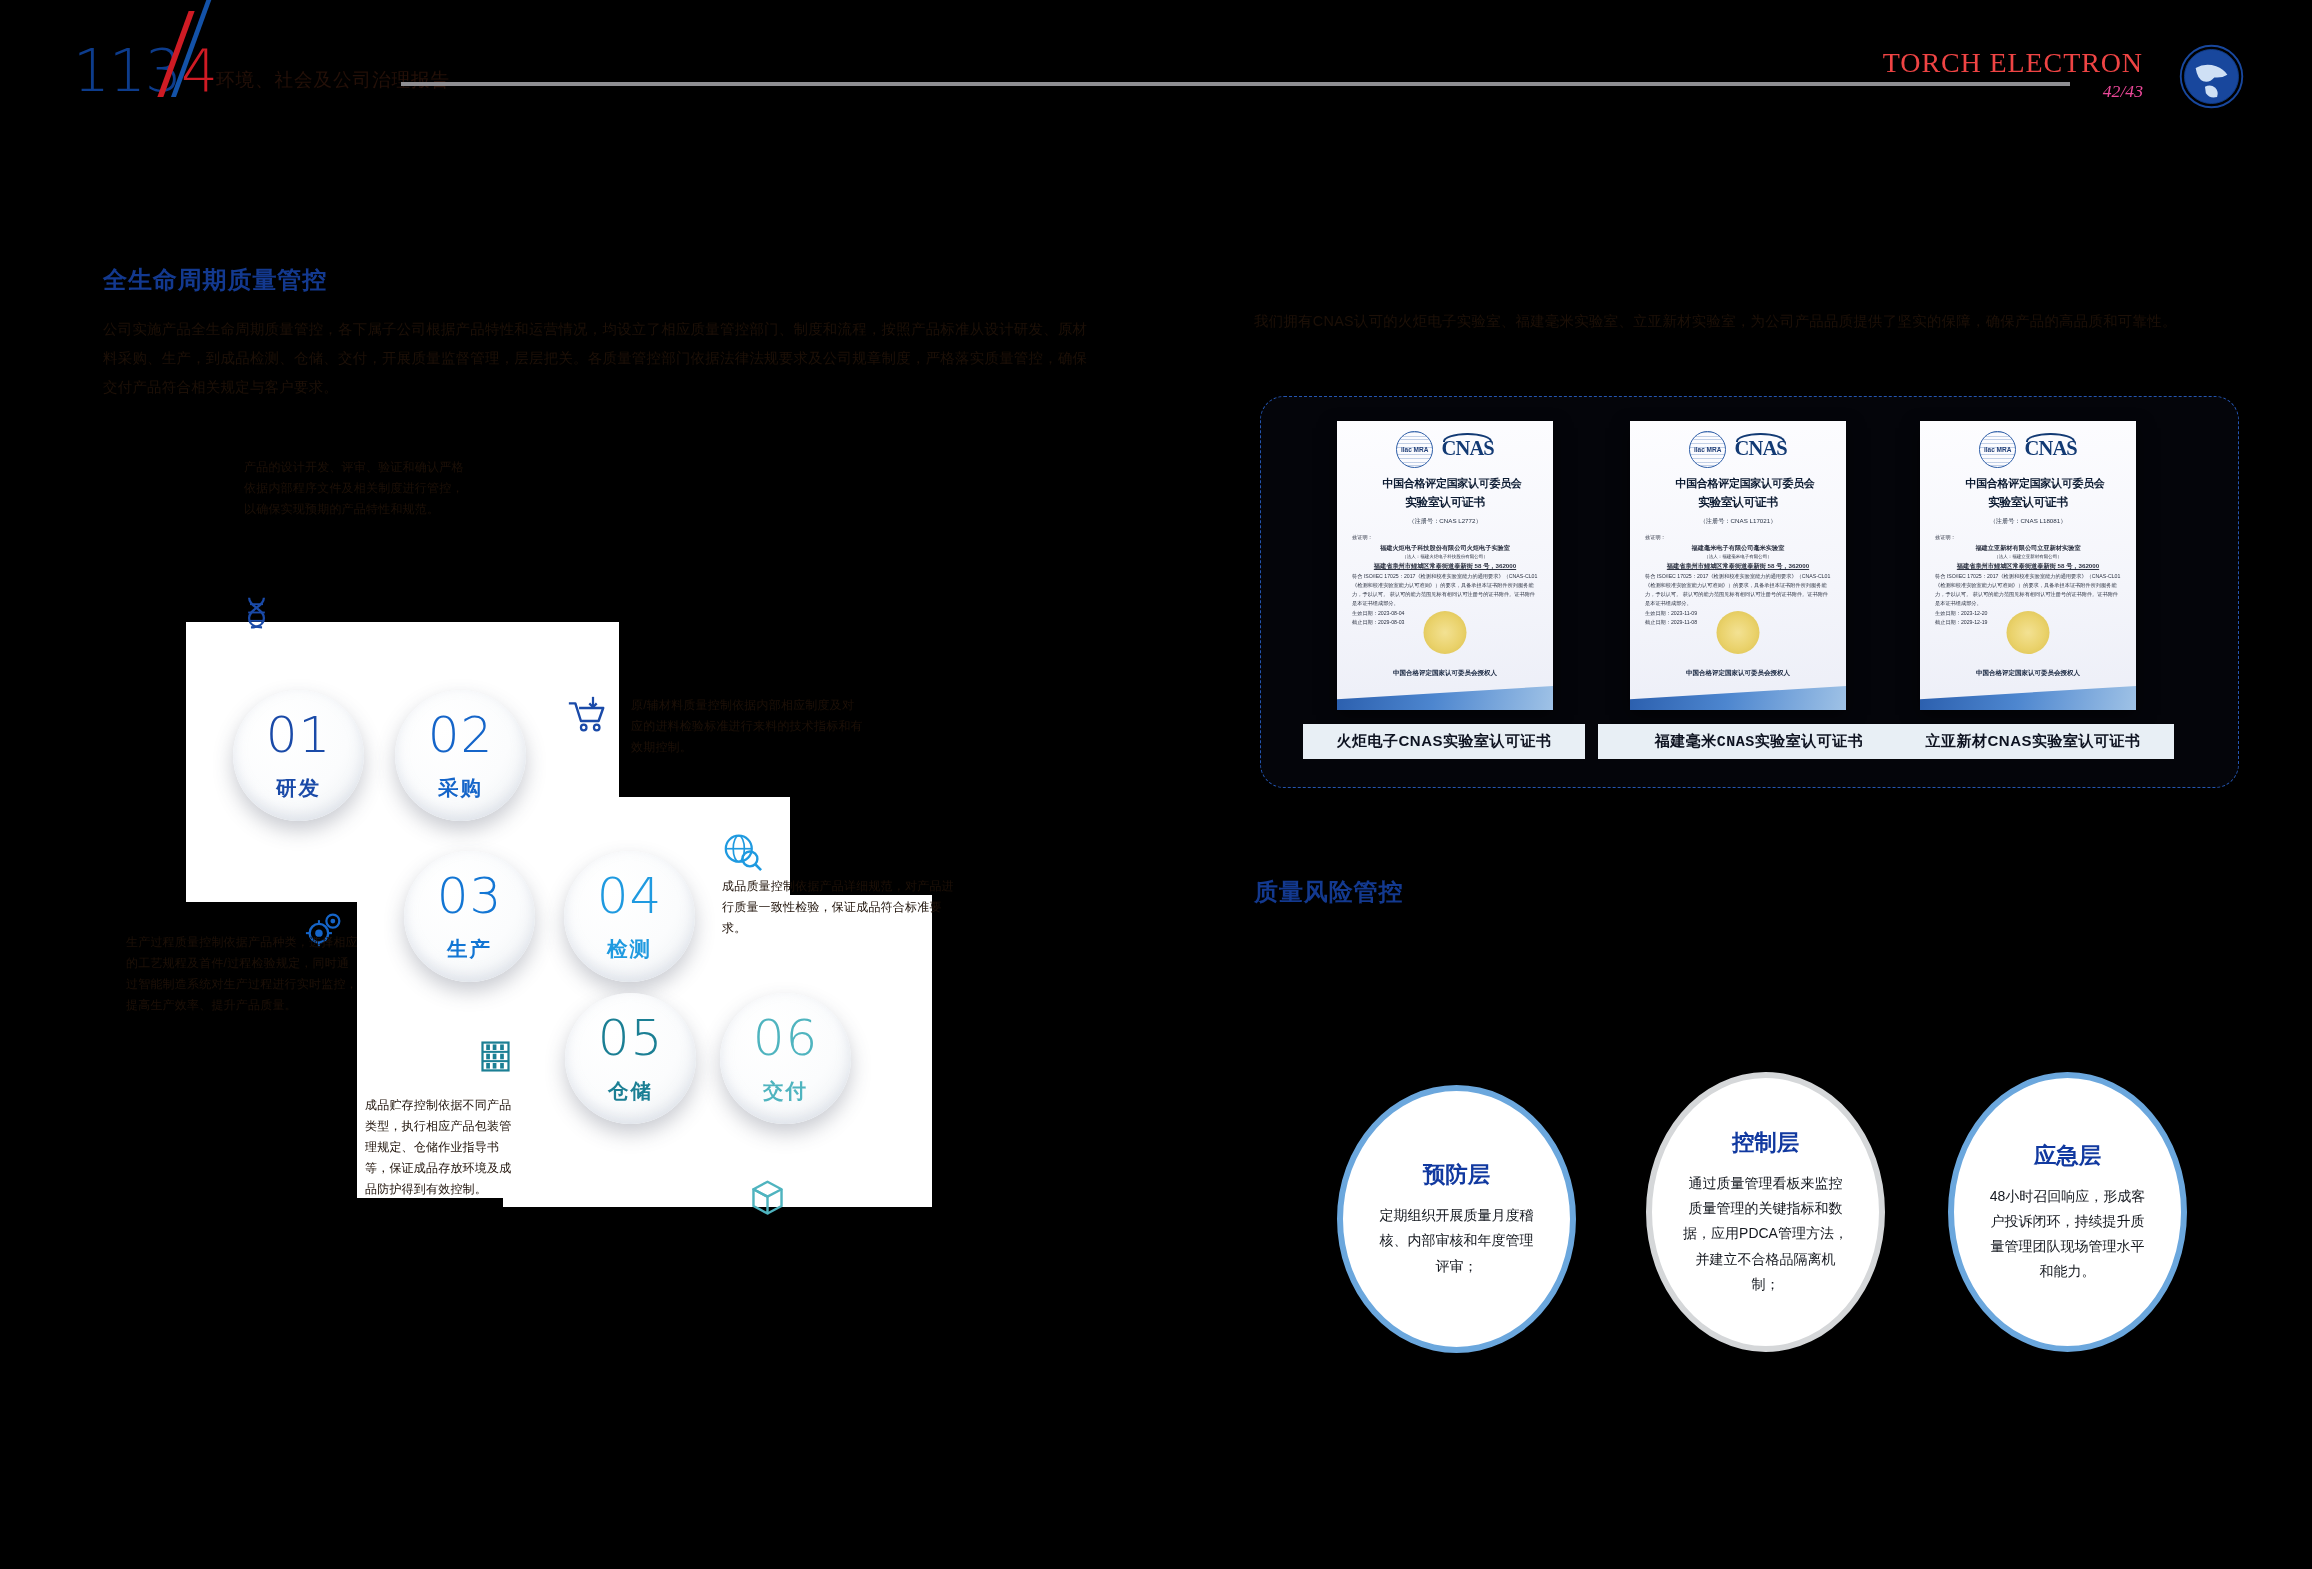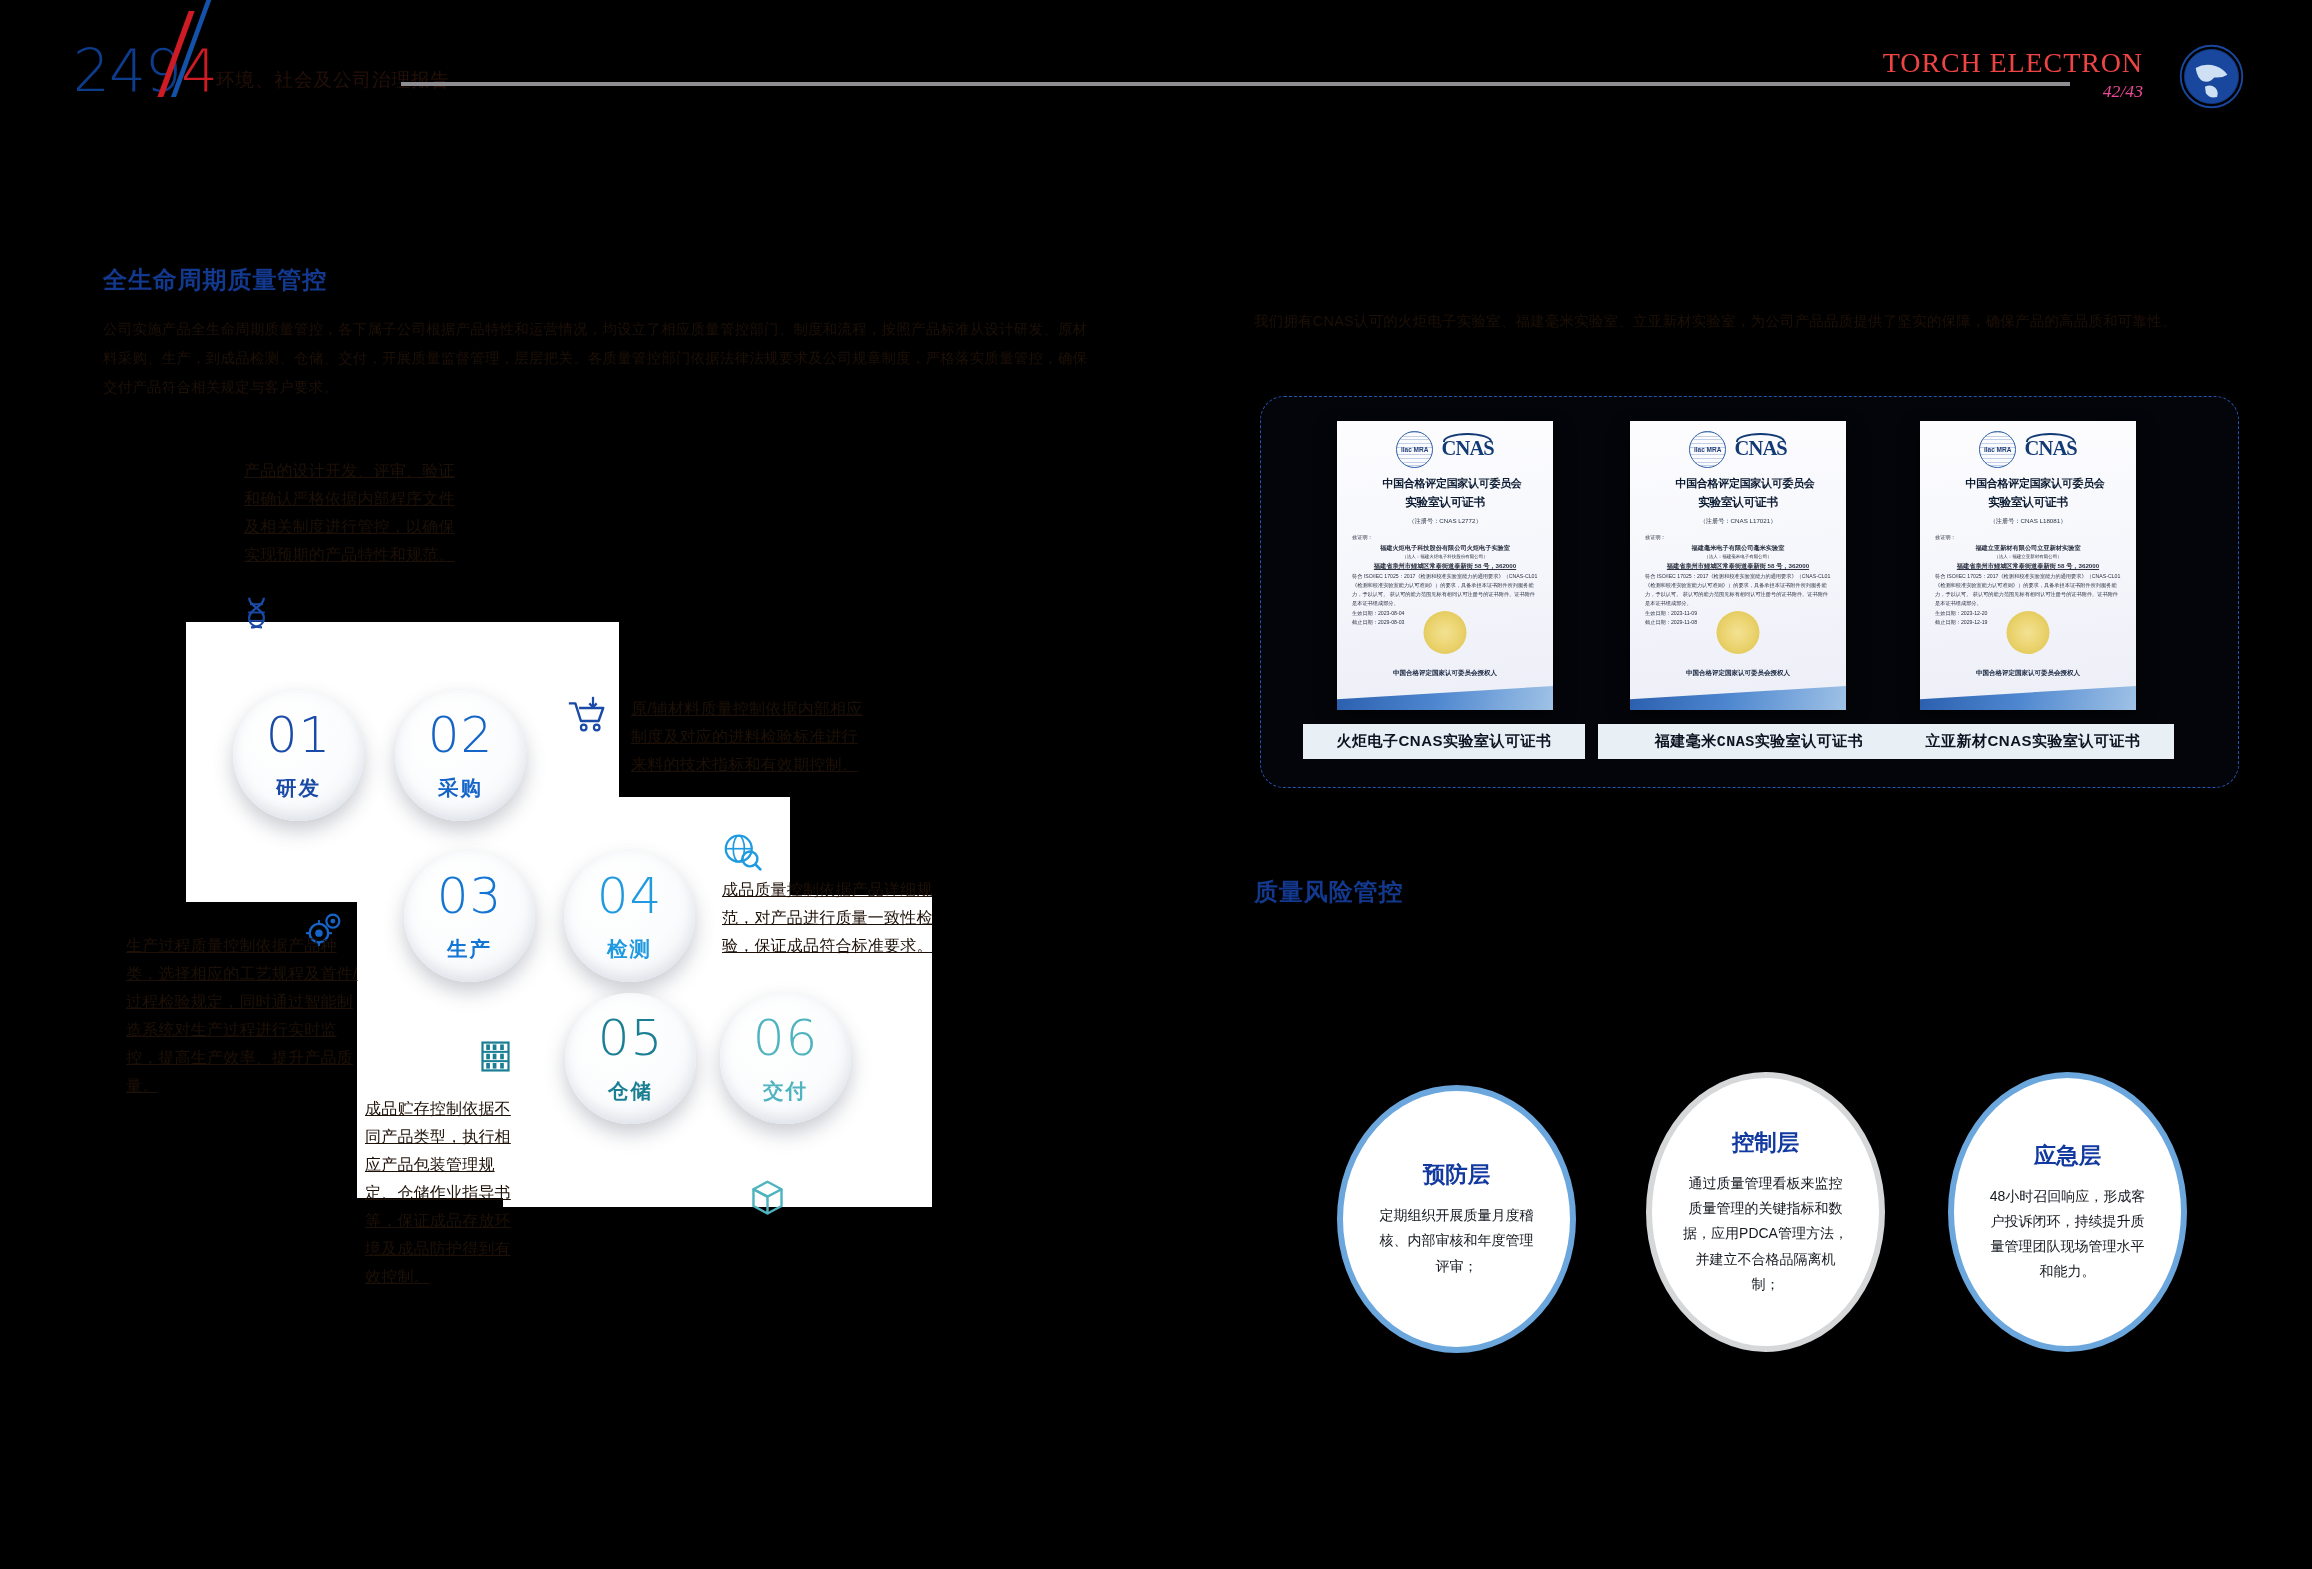--- a/index.html
+++ b/index.html
@@ -96,23 +96,22 @@
   }
   .bubble .num {
     font-size: 50px; font-weight: 300; line-height: 1;
     font-family: "DejaVu Sans", sans-serif; letter-spacing: 0.9px;
   }
   .bubble .lbl {
     font-size: 20.5px; font-weight: bold; margin-top: 14px; letter-spacing: 1.9px;
   }
   .note {
     position: absolute;
-    font-size: 16px; line-height: 1.75; color: #1d1007;
+    font-size: 12px; line-height: 1.75; color: #1d1007;
     letter-spacing: 0.2px;
-    text-decoration: underline;
   }
   .ico { position: absolute; }
 
   
   .cert-frame {
     position: absolute;
     border: 1.9px dashed #2455b0;
     border-radius: 24px;
     background: #04050a;
   }
@@ -198,21 +197,21 @@
     font-size: 14px; line-height: 1.8; color: #14181f; width: 74%;
   }
 </style>
 </head>
 <body>
 
 <div id="page">
 
   <div>
     <div class="hdr-year">
-      <span>249</span><span class="red">4</span>
+      <span>113</span><span class="red">4</span>
     </div>
     <div class="hdr-slash1"></div>
     <div class="hdr-slash2"></div>
     <div class="hdr-sub">环境、社会及公司治理报告</div>
     <div class="hdr-rule"></div>
     <div class="hdr-brand">
       <div class="b1">TORCH ELECTRON</div>
       <div class="b2">42/43</div>
     </div>
     <svg class="globe" viewBox="0 0 74 74">

